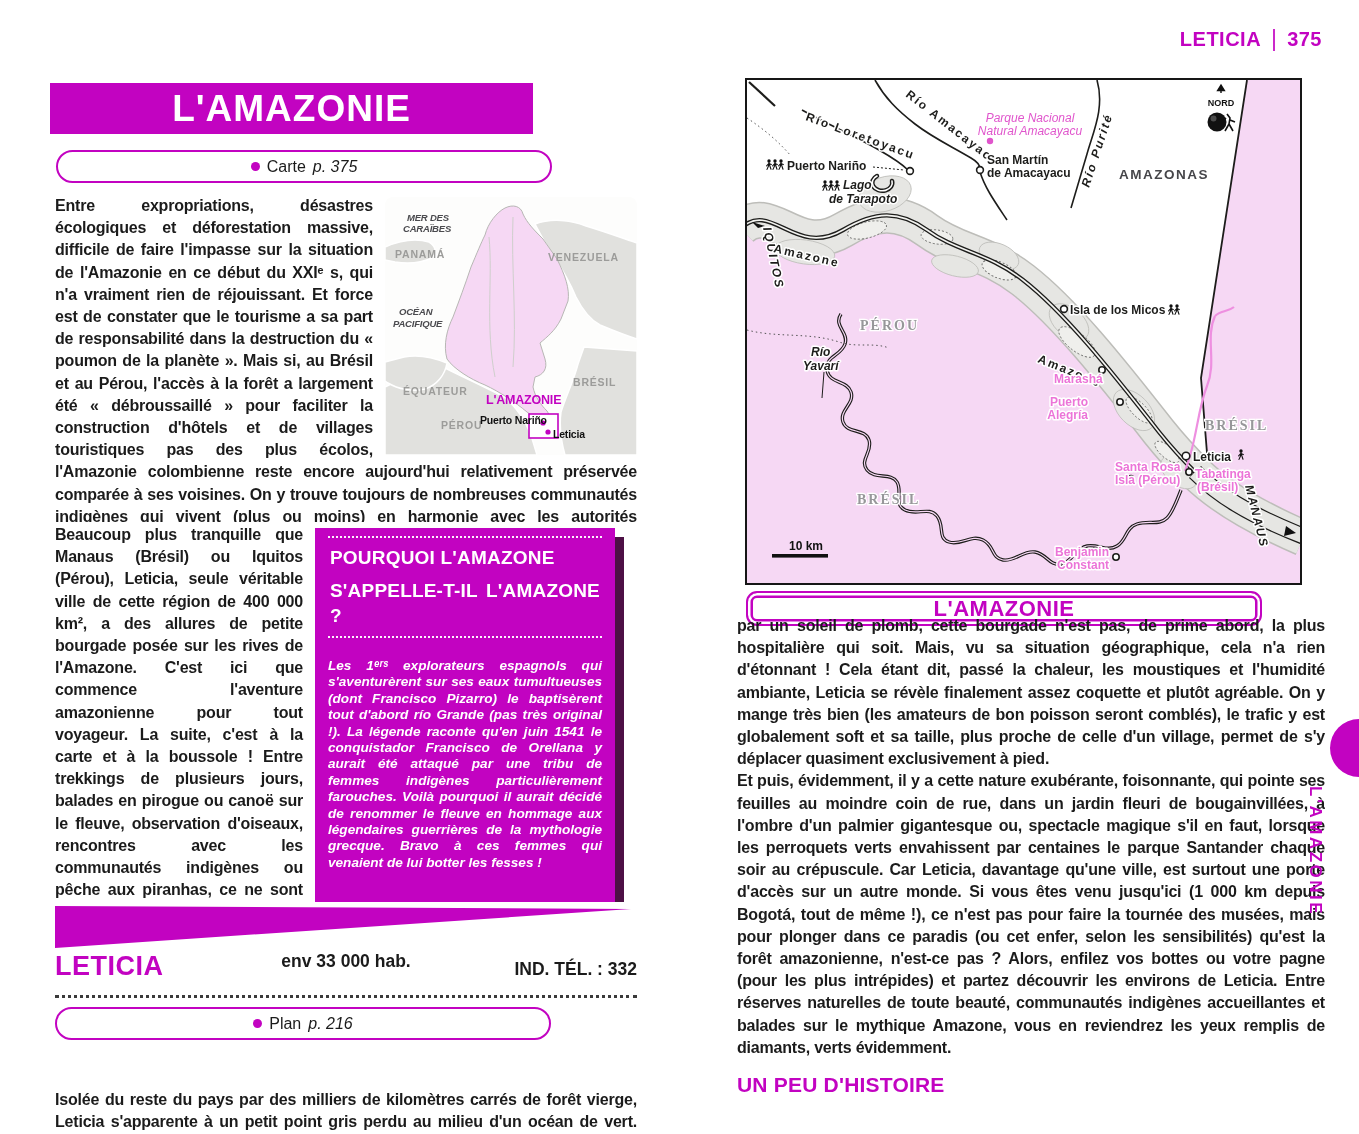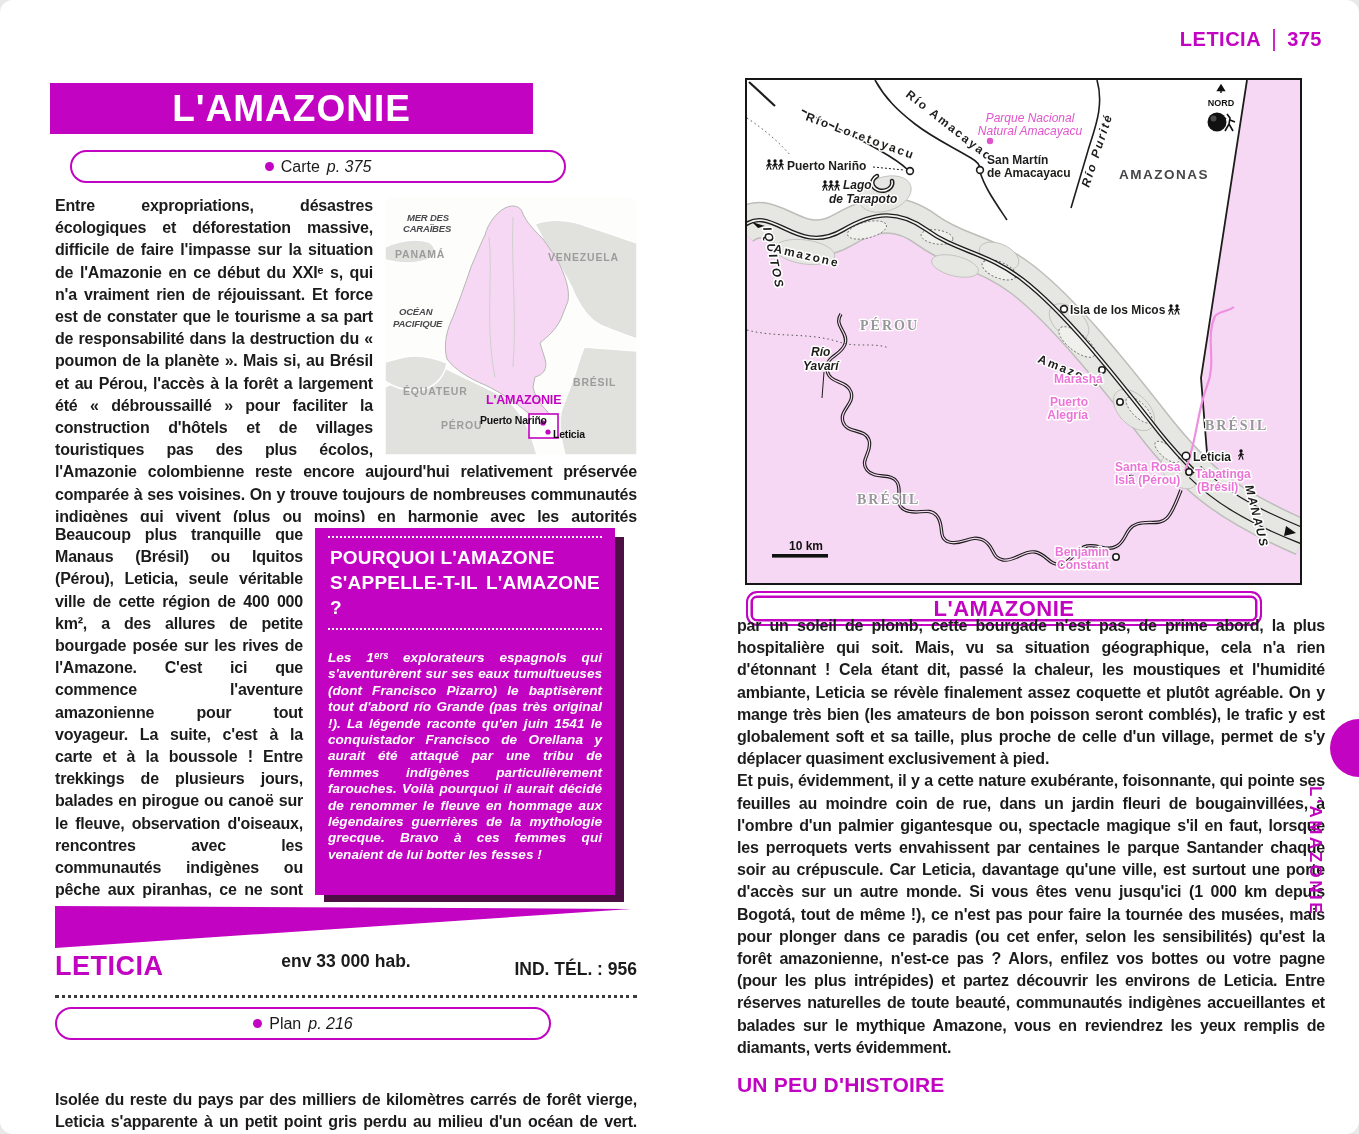--- a/index.html
+++ b/index.html
@@ -5,42 +5,42 @@
   :root{
     --mag:#c203c1;
     --mag-dark:#4d1045;
     --pink:#f6d8f4;
     --ink:#1b1b1b;
   }
   html,body{margin:0;padding:0;background:#e9e9e9;}
   .page{
     position:relative;width:1359px;height:1134px;background:#ffffff;
     font-family:"Liberation Sans",sans-serif;color:var(--ink);
-    overflow:hidden;margin:0 auto;border-radius:13px;
+    overflow:hidden;margin:0 auto;
   }
   
   .runhead{
     position:absolute;top:28px;right:37px;display:flex;align-items:center;gap:12px;
     color:var(--mag);font-weight:bold;font-size:20px;letter-spacing:.5px;
   }
   .runhead .sep{width:2px;height:22px;background:var(--mag);opacity:.85;}
   
   .banner{
     position:absolute;left:50px;top:83px;width:483px;height:51px;background:var(--mag);
     display:flex;align-items:center;justify-content:center;
     color:#fff;font-weight:bold;font-size:37px;letter-spacing:1px;
   }
   .pill{
     position:absolute;height:29px;border:2.5px solid var(--mag);border-radius:17px;
     display:flex;align-items:center;justify-content:center;gap:7px;
     font-size:16px;background:#fff;
   }
   .pill .dot{width:9px;height:9px;border-radius:50%;background:var(--mag);}
   .pill .it{font-style:italic;}
-  .pill-carte{left:70px;top:150px;width:492px;}
+  .pill-carte{left:56px;top:150px;width:492px;}
   .pill-plan{left:55px;top:1007px;width:492px;}
   .body-txt{
     font-size:16px;line-height:22.2px;font-weight:bold;text-align:justify;
     letter-spacing:-.2px;
   }
   .blk-p1{position:absolute;left:55px;top:195px;width:582px;height:327px;overflow:hidden;}
   .blk-p2{position:absolute;left:55px;top:524px;width:582px;height:378px;overflow:hidden;}
   .blk-p3{position:absolute;left:55px;top:1089px;width:582px;height:80px;overflow:hidden;}
   .minimap{
     float:right;width:252px;height:258px;margin:2px 0 6px 12px;
@@ -178,34 +178,34 @@
       </svg>
     </span>
     <span>Entre expropriations, désastres écologiques et déforestation massive, difficile de faire l'impasse sur la situation de l'Amazonie en ce début du XXIᵉ s, qui n'a vraiment rien de réjouissant. Et force est de constater que le tourisme a sa part de responsabilité dans la destruction du « poumon de la planète ». Mais si, au Brésil et au Pérou, l'accès à la forêt a largement été « débroussaillé » pour faciliter la construction d'hôtels et de villages touristiques pas des plus écolos, l'Amazonie colombienne reste encore aujourd'hui relativement préservée comparée à ses voisines. On y trouve toujours de nombreuses communautés indigènes qui vivent (plus ou moins) en harmonie avec les autorités gouvernementales, des pans entiers de forêt totalement coupés de la civilisation (et de ses bulldozers) et un écosystème qui résiste, tant bien que mal, à l'envahisseur.</span>
   </div>
 
   <div class="blk-p2 body-txt">
     <span class="why-float">
       <span class="why-box" style="display:block;">
         <span class="why-title" style="display:block;">
           <span style="display:block;">POURQUOI L'AMAZONE</span>
-          <span style="display:block;">S'APPELLE-T-IL L'AMAZONE ?</span>
+          <span style="display:block;margin-top:8px;">S'APPELLE-T-IL L'AMAZONE ?</span>
         </span>
         <span class="why-body" style="display:block;">Les 1ᵉʳˢ explorateurs espagnols qui s'aventurèrent sur ses eaux tumultueuses (dont Francisco Pizarro) le baptisèrent tout d'abord río Grande (pas très original !). La légende raconte qu'en juin 1541 le conquistador Francisco de Orellana y aurait été attaqué par une tribu de femmes indigènes particulièrement farouches. Voilà pourquoi il aurait décidé de renommer le fleuve en hommage aux légendaires guerrières de la mythologie grecque. Bravo à ces femmes qui venaient de lui botter les fesses !</span>
       </span>
     </span>
     <span>Beaucoup plus tranquille que Manaus (Brésil) ou Iquitos (Pérou), Leticia, seule véritable ville de cette région de 400 000 km², a des allures de petite bourgade posée sur les rives de l'Amazone. C'est ici que commence l'aventure amazonienne pour tout voyageur. La suite, c'est à la carte et à la boussole ! Entre trekkings de plusieurs jours, balades en pirogue ou canoë sur le fleuve, observation d'oiseaux, rencontres avec les communautés indigènes ou pêche aux piranhas, ce ne sont pas les activités qui manquent dans les environs de Leticia. Sans parler de l'adorable village de Puerto Nariño, qui vaut presque, à lui seul, le déplacement depuis Bogotá !</span>
   </div>
 
   <div class="wedge"></div>
 
   <div class="city-row">
     <span class="city-name">LETICIA</span>
     <span class="city-pop">env 33 000 hab.</span>
-    <span class="city-tel">IND. TÉL. : 956</span>
+    <span class="city-tel">IND. TÉL. : 332</span>
   </div>
 
   <div class="pill pill-plan">
     <span class="dot"></span>
     <span>Plan</span>
     <span class="it">p. 216</span>
   </div>
 
   <div class="blk-p3 body-txt">
     <span>Isolée du reste du pays par des milliers de kilomètres carrés de forêt vierge, Leticia s'apparente à un petit point gris perdu au milieu d'un océan de vert. Toute vêtue de béton et de tôle, battue par les averses tropicales ou écrasée</span>

